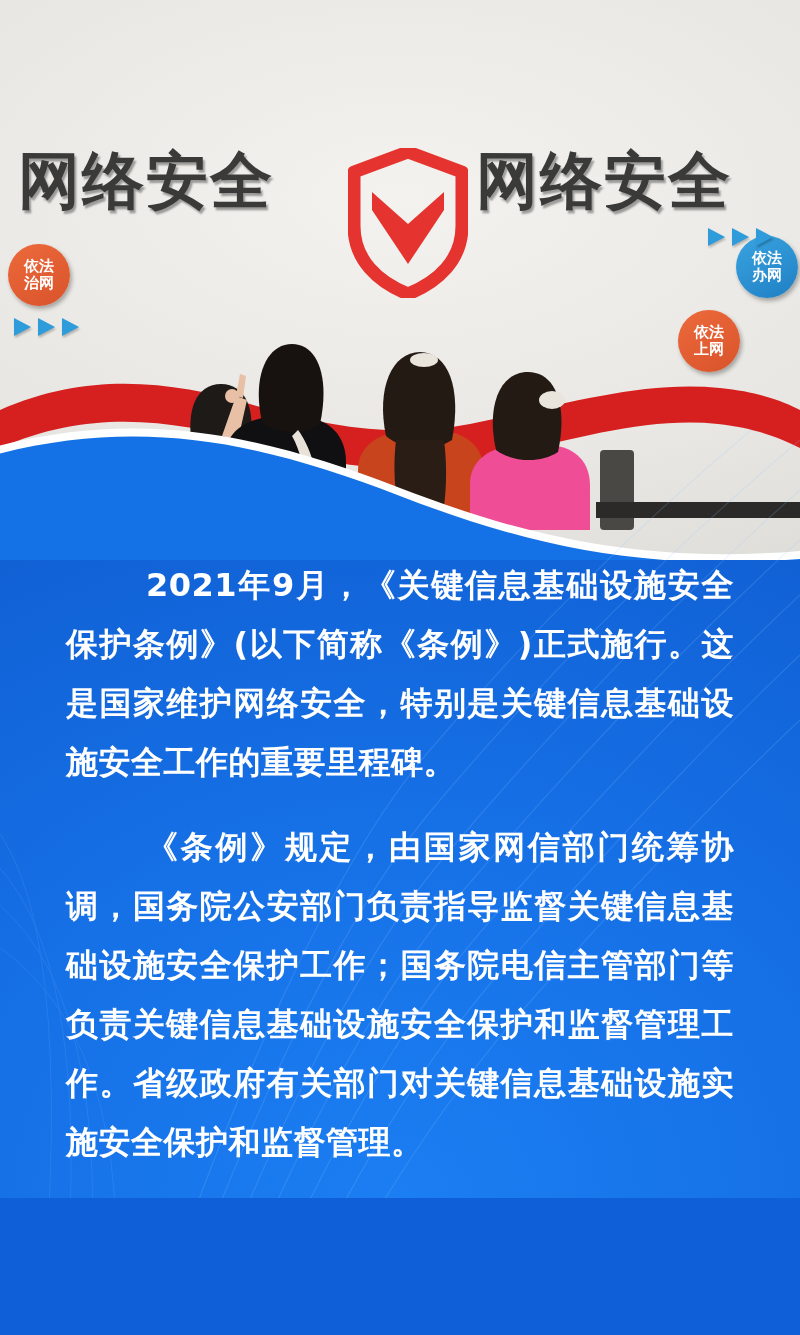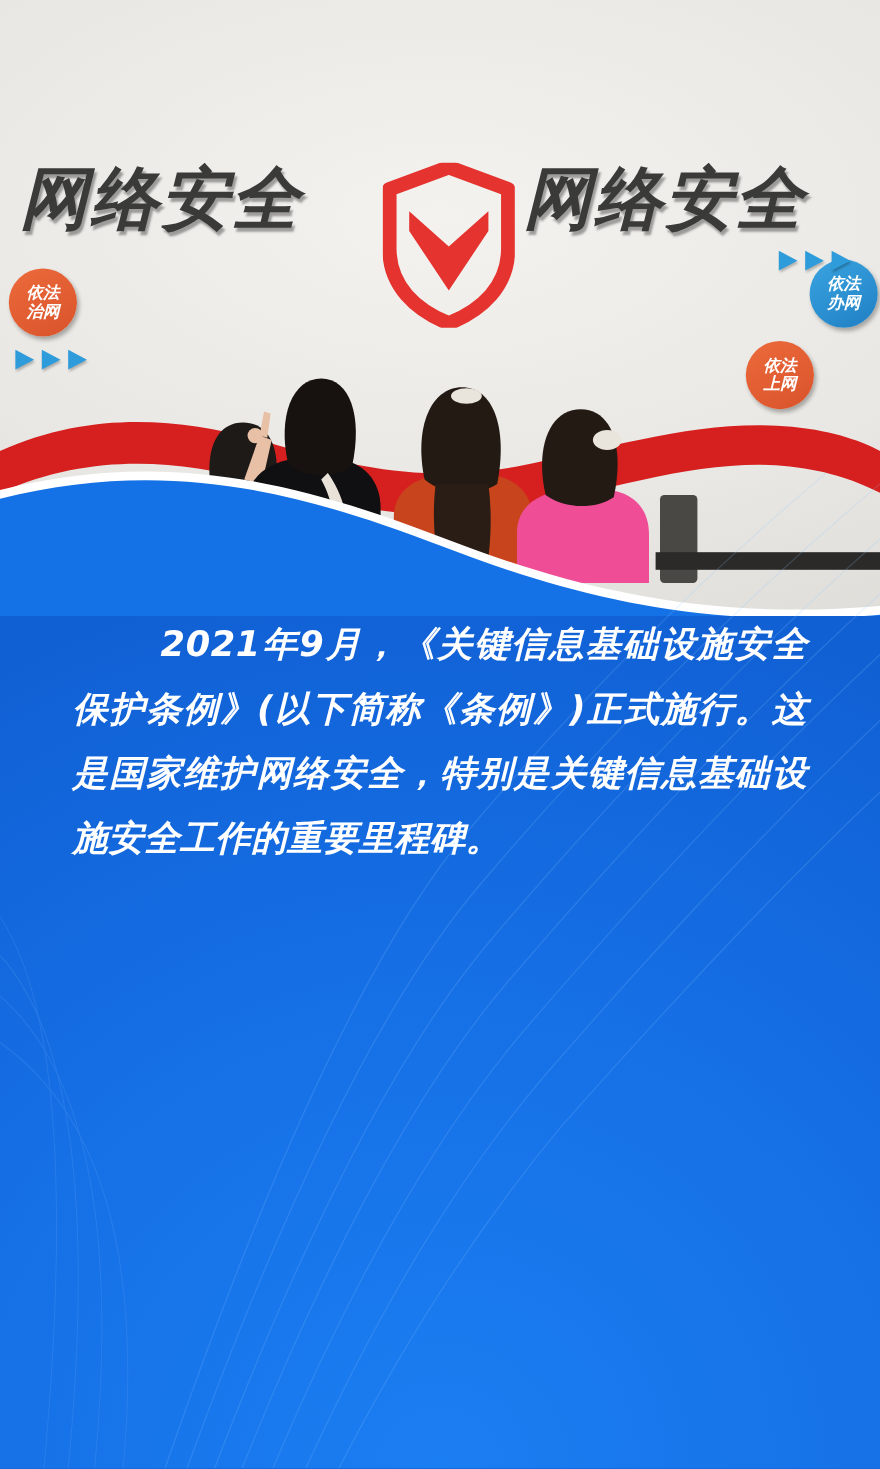--- a/index.html
+++ b/index.html
@@ -6,26 +6,25 @@
   html, body {
     width:800px; height:1335px;
     background:#0f5fd8;
     font-family:"Liberation Sans","DejaVu Sans",sans-serif;
     overflow:hidden;
   }
 
   
   #poster{
     position:relative;
-    width:800px; height:1335px;
+    width:800px; height:1198px;
     overflow:hidden;
     background:
       radial-gradient(120% 70% at 50% 100%, #1b7ef2 0%, #1670e6 45%, #0f5ccf 100%),
       #1470e3;
-    font-style: italic;
   }
 
   
   .streaks{
     position:absolute; left:0; top:430px; width:800px; height:905px;
     pointer-events:none; opacity:.30;
   }
 
   
   .topdeco{
@@ -262,15 +261,16 @@
     <g stroke="#9ed0ff" stroke-width="1" fill="none" opacity="0.40">
       <path d="M-20 380 Q80 470 40 905"></path>
       <path d="M-20 420 Q100 510 62 905"></path>
       <path d="M-20 460 Q120 552 86 905"></path>
       <path d="M-20 505 Q140 596 112 905"></path>
     </g>
   </svg>
 
   <div class="article">
     <p class="para">2021年9月，《关键信息基础设施安全保护条例》(以下简称《条例》)正式施行。这是国家维护网络安全，特别是关键信息基础设施安全工作的重要里程碑。</p>
+    <p class="para">《条例》规定，由国家网信部门统筹协调，国务院公安部门负责指导监督关键信息基础设施安全保护工作；国务院电信主管部门等负责关键信息基础设施安全保护和监督管理工作。省级政府有关部门对关键信息基础设施实施安全保护和监督管理。</p>
   </div>
 
 </div>
 
 </body></html>

